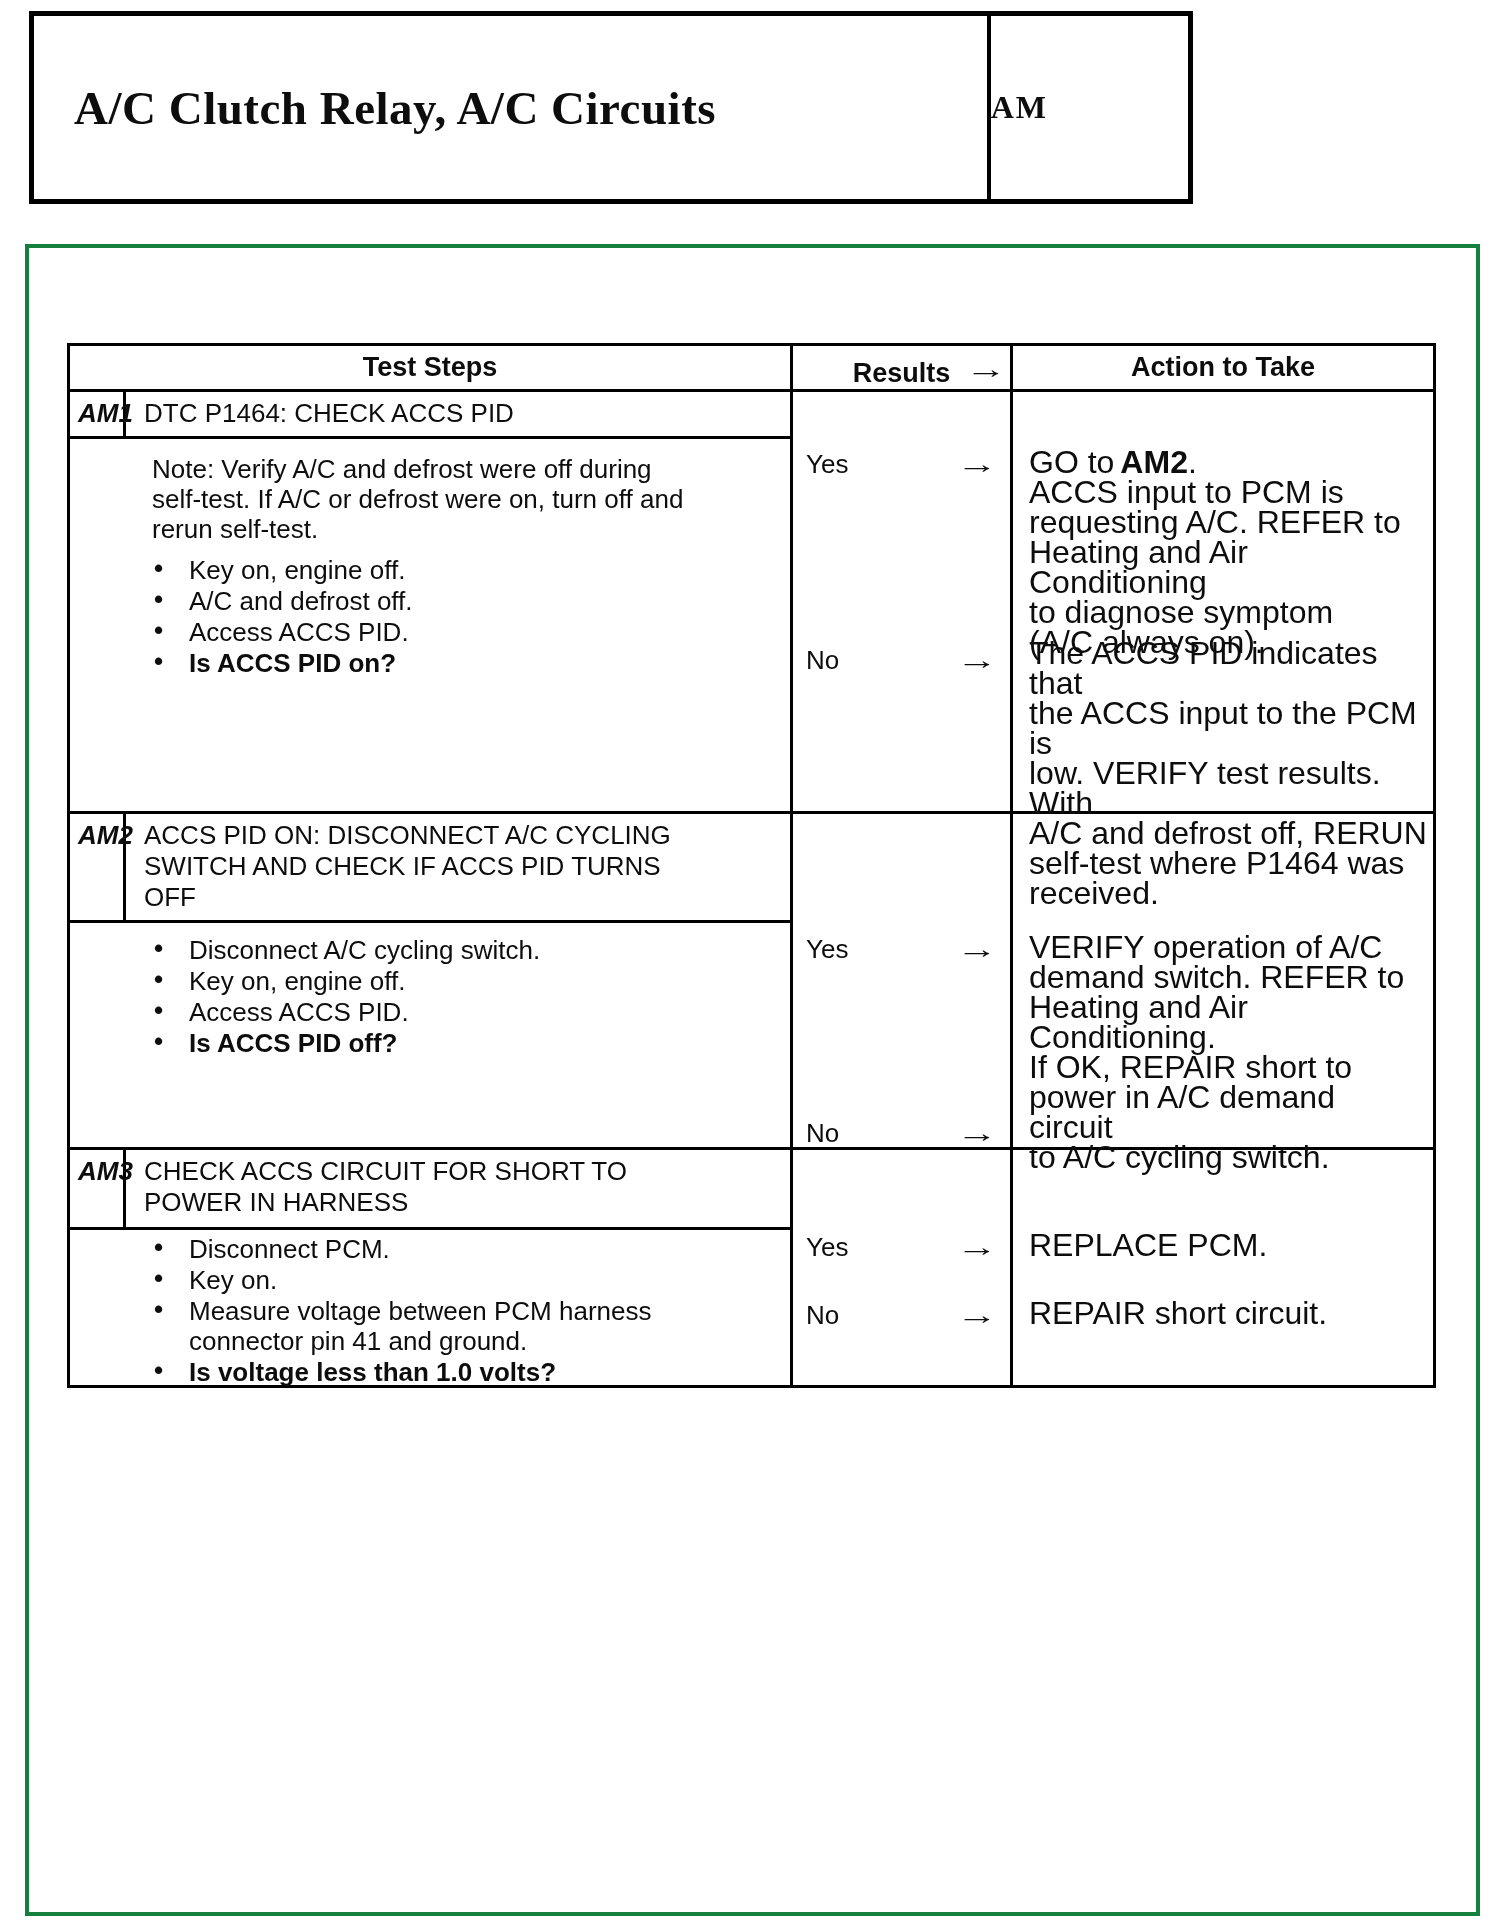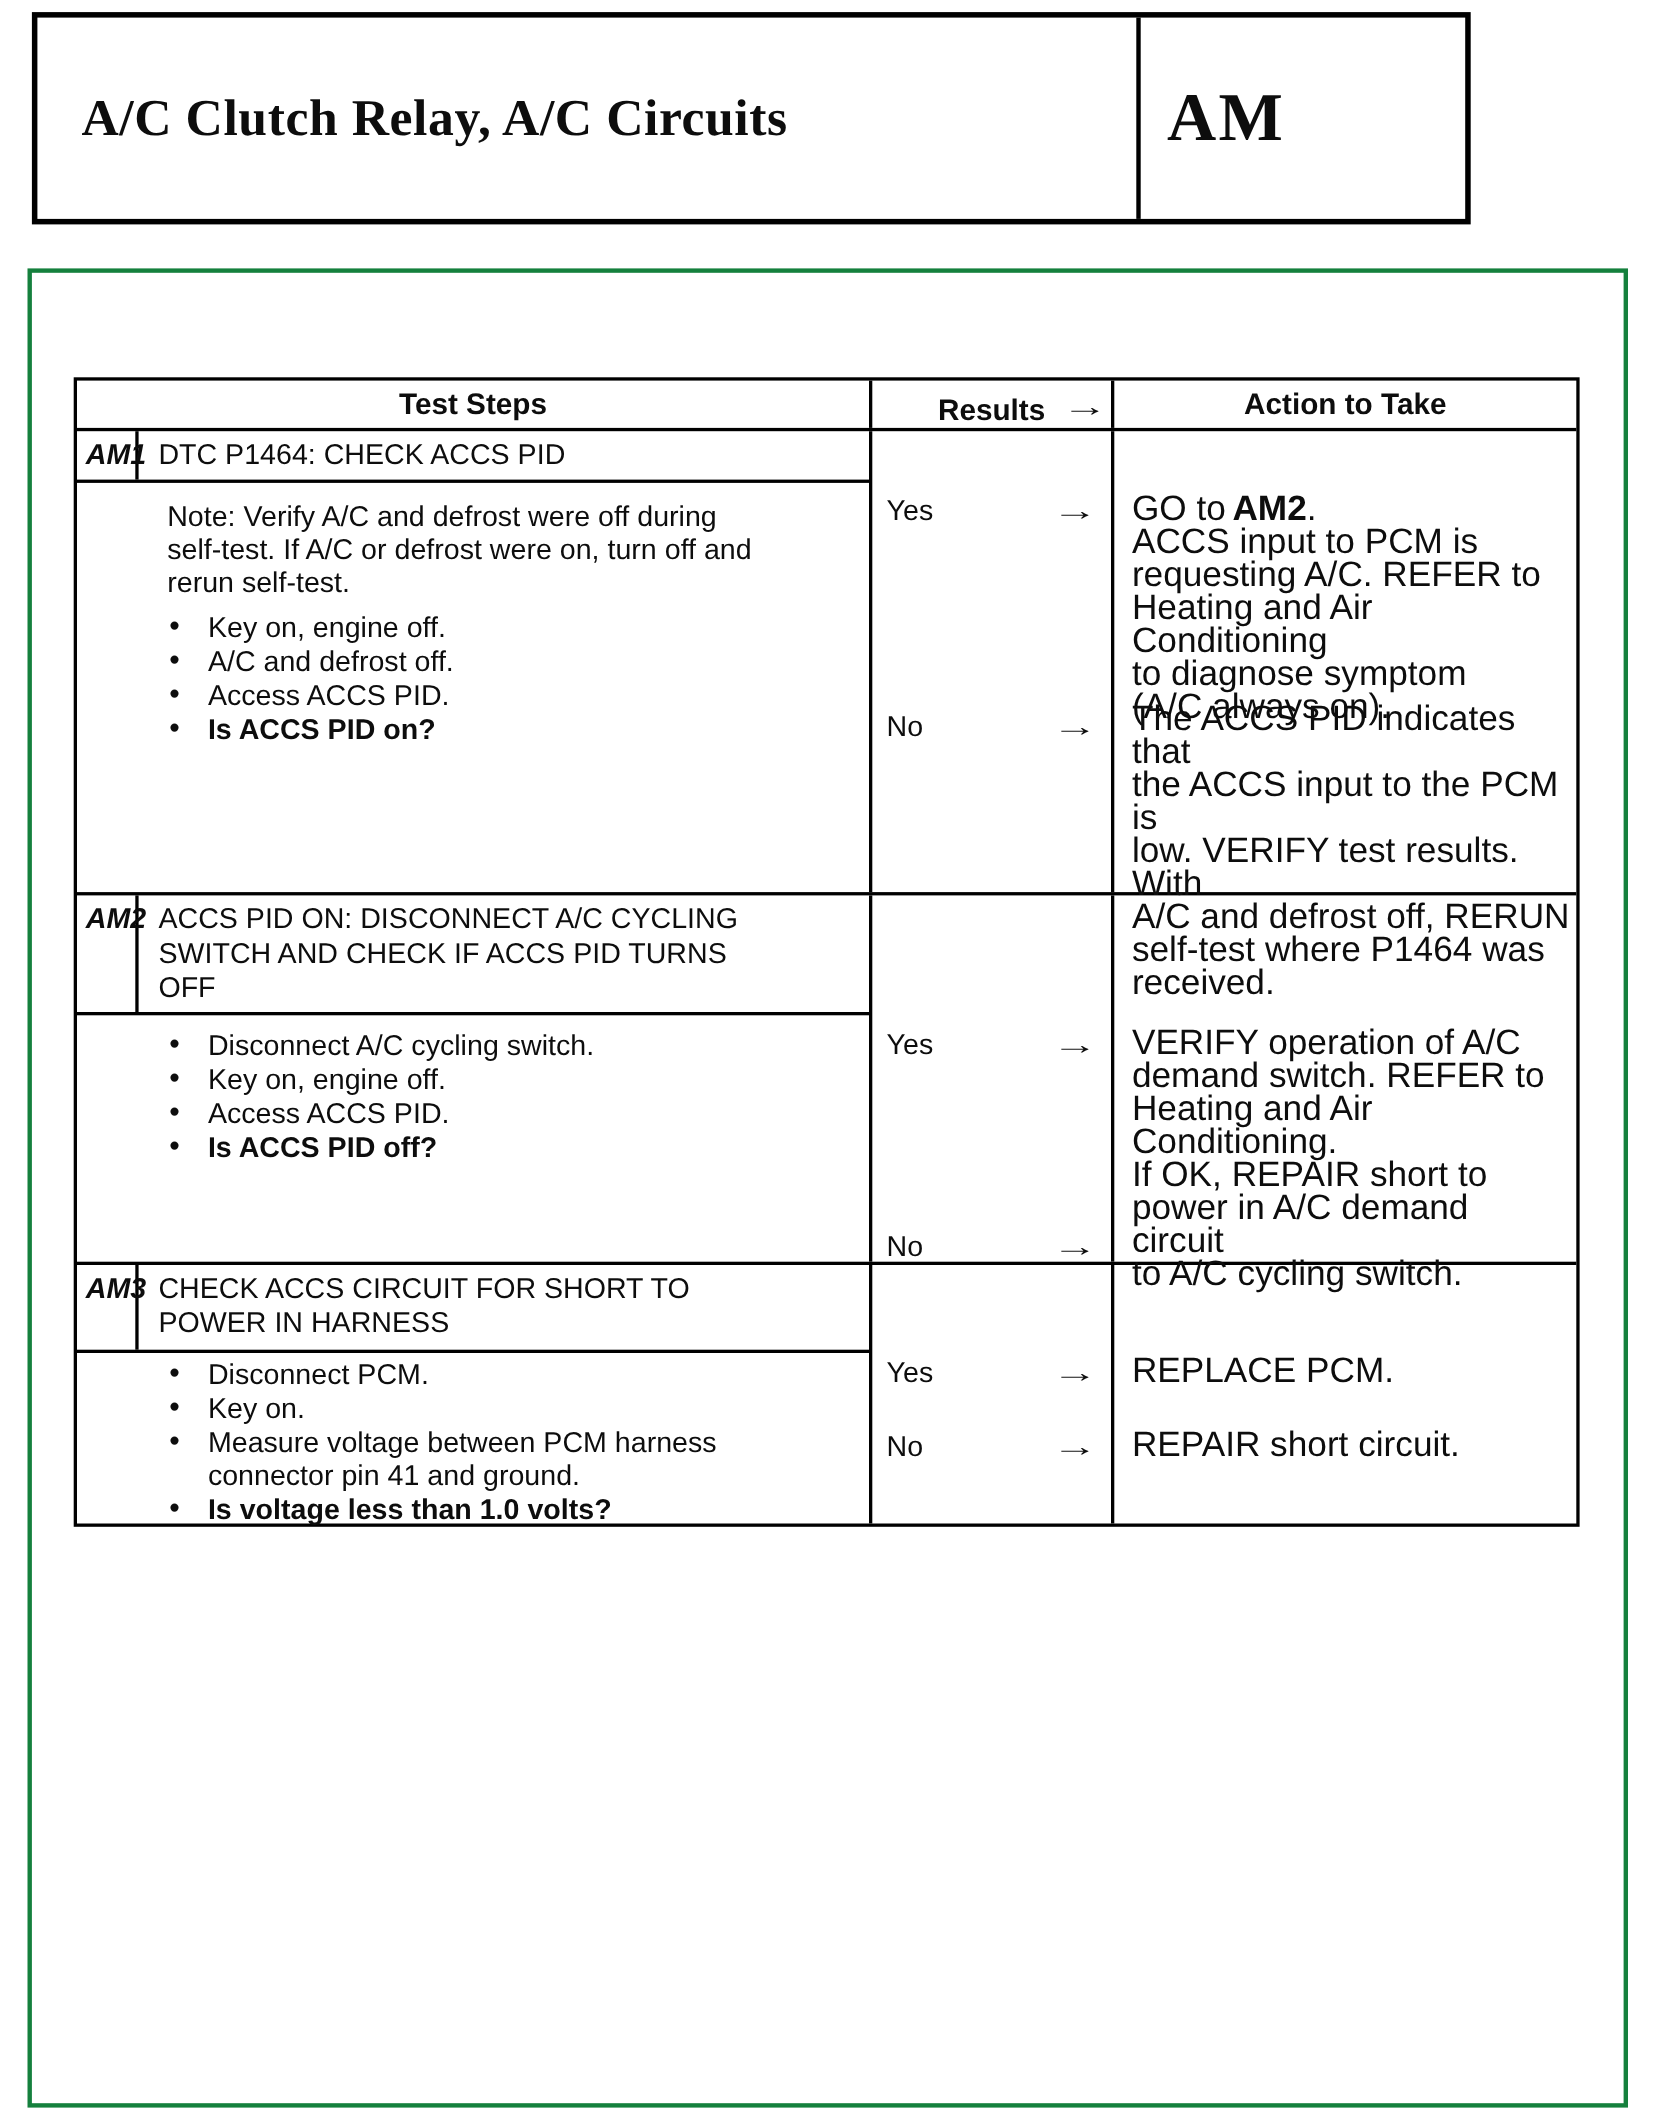--- a/index.html
+++ b/index.html
@@ -4,38 +4,38 @@
 <style>
   html,body{margin:0;padding:0;background:#e8e8e4;}
   *{box-sizing:border-box;}
   .page{
     position:relative;width:1504px;height:1932px;background:#ffffff;
     font-family:"Liberation Sans","DejaVu Sans",sans-serif;color:#0d0d0d;
     margin:0 auto;overflow:hidden;
   }
   
   .header-box{
-    position:absolute;left:29px;top:11px;width:1308px;height:193px;
+    position:absolute;left:29px;top:11px;width:1164px;height:193px;
     border:5px solid #000;display:flex;
   }
   .hcell-title{
     width:1003px;border-right:4px solid #000;display:flex;align-items:center;
     padding-left:40px;
   }
   .page-title{
     font-family:"Liberation Serif","DejaVu Serif",serif;font-weight:700;
     font-size:47px;letter-spacing:.5px;
   }
   .hcell-code{
     flex:1;display:flex;align-items:center;justify-content:center;
     padding-right:140px;
   }
   .page-code{
     font-family:"Liberation Serif","DejaVu Serif",serif;font-weight:700;
-    font-size:62px;letter-spacing:2px;
+    font-size:32px;letter-spacing:2px;
   }
   
   .content-box{
     position:absolute;left:25px;top:244px;width:1455px;height:1672px;
     border:4px solid #15803d;
   }
   
   .diag-table{
     position:absolute;left:38px;top:95px;width:1369px;
     border:3px solid #000;background:#fff;

